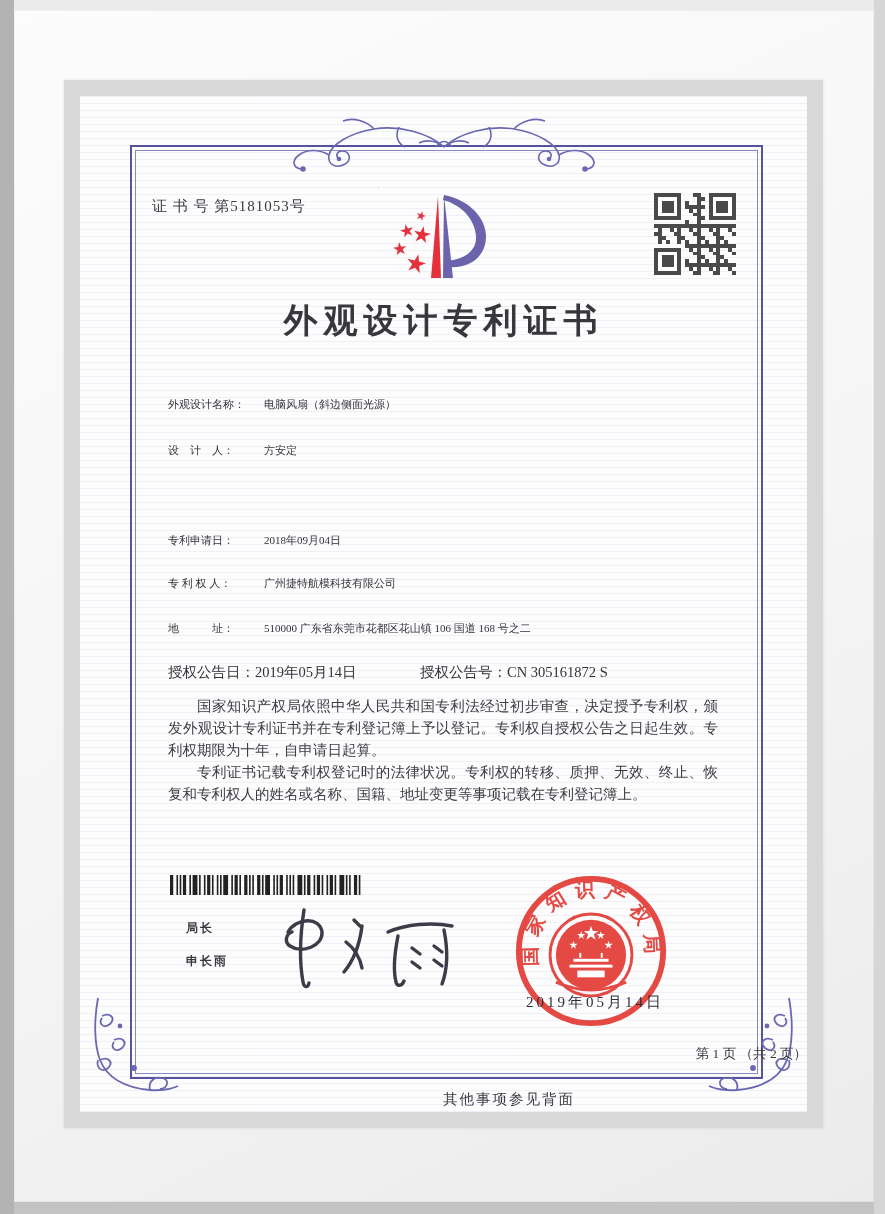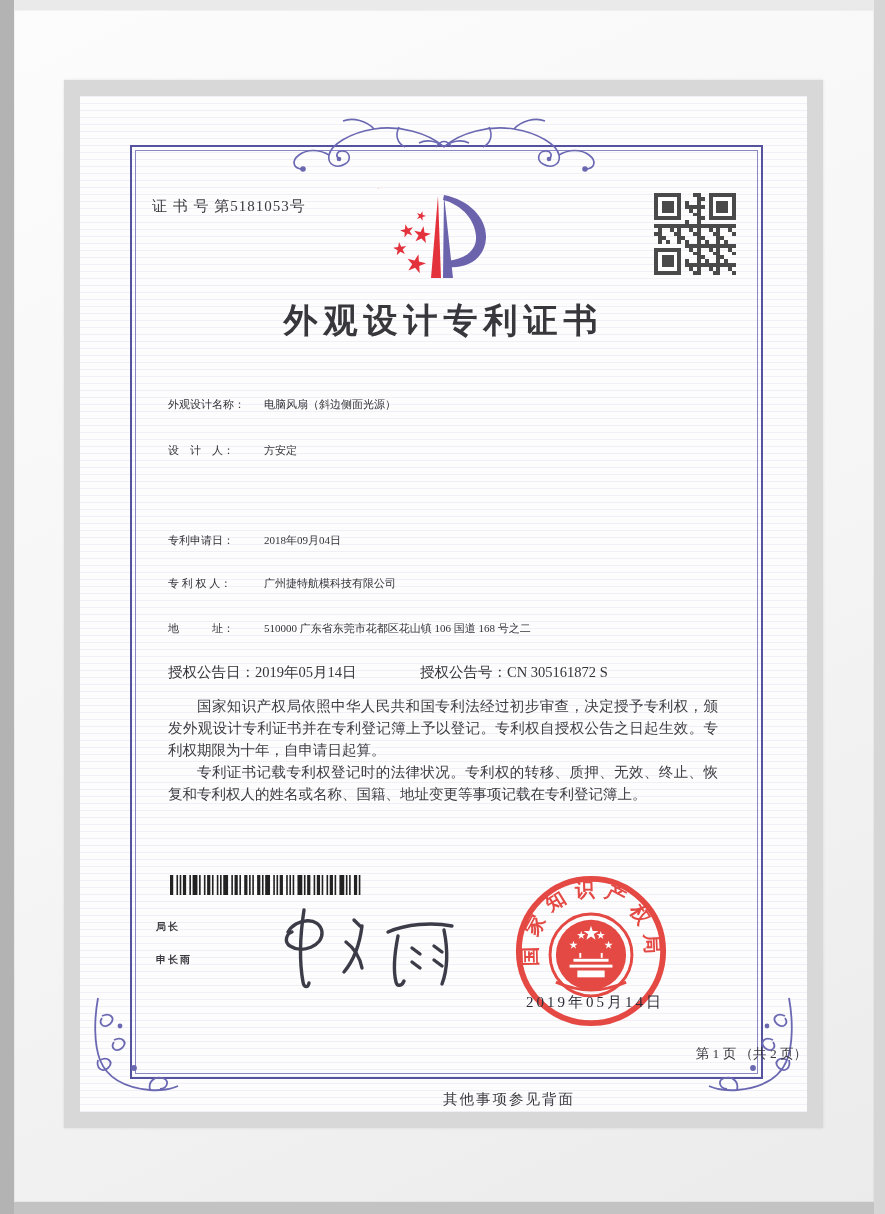--- a/index.html
+++ b/index.html
@@ -47,22 +47,22 @@
     font-size:34px;font-weight:700;color:#37373c;letter-spacing:6px;
   }
   .field-row{left:88px;width:560px;font-size:11px;color:#333338;display:flex;}
   .field-row .lbl{flex:0 0 96px;}
   .field-row .val{flex:1;}
   .grant-row{left:88px;top:567px;width:580px;font-size:14.5px;color:#333338;}
   .grant-row .pair2{position:absolute;left:252px;top:0;white-space:nowrap;text-align:center;}
   .paragraphs{left:88px;top:599px;width:550px;font-size:14.5px;line-height:22px;
     color:#3c3c42;text-align:justify;}
   .paragraphs p{margin:0;text-indent:2em;}
-  .signer{left:76px;font-family:"Liberation Sans","DejaVu Sans",sans-serif;
-    font-weight:700;font-size:10px;color:#3a3a40;letter-spacing:2px;}
+  .signer{left:106px;font-family:"Liberation Sans","DejaVu Sans",sans-serif;
+    font-weight:700;font-size:12px;color:#3a3a40;letter-spacing:2px;}
   .page-info{left:0;top:949px;width:727px;text-align:right;font-size:13.5px;color:#3a3a40;}
   .back-note{left:0;top:994px;width:858px;text-align:center;font-size:14.5px;color:#3a3a40;letter-spacing:2px;}
   .seal-date{left:446px;top:897px;font-size:15px;color:#2e2e38;letter-spacing:3px;z-index:5;}
   .seal-box{left:433px;top:777px;z-index:4;opacity:0.92;}
   .barcode-box{left:90px;top:779px;}
   .sig-box{left:196px;top:802px;}
   .logo-box{left:298px;top:92px;}
   .qr-box{left:574px;top:97px;}
   .orn-top{left:204px;top:18px;}
   .orn-bl{left:8px;top:898px;}

